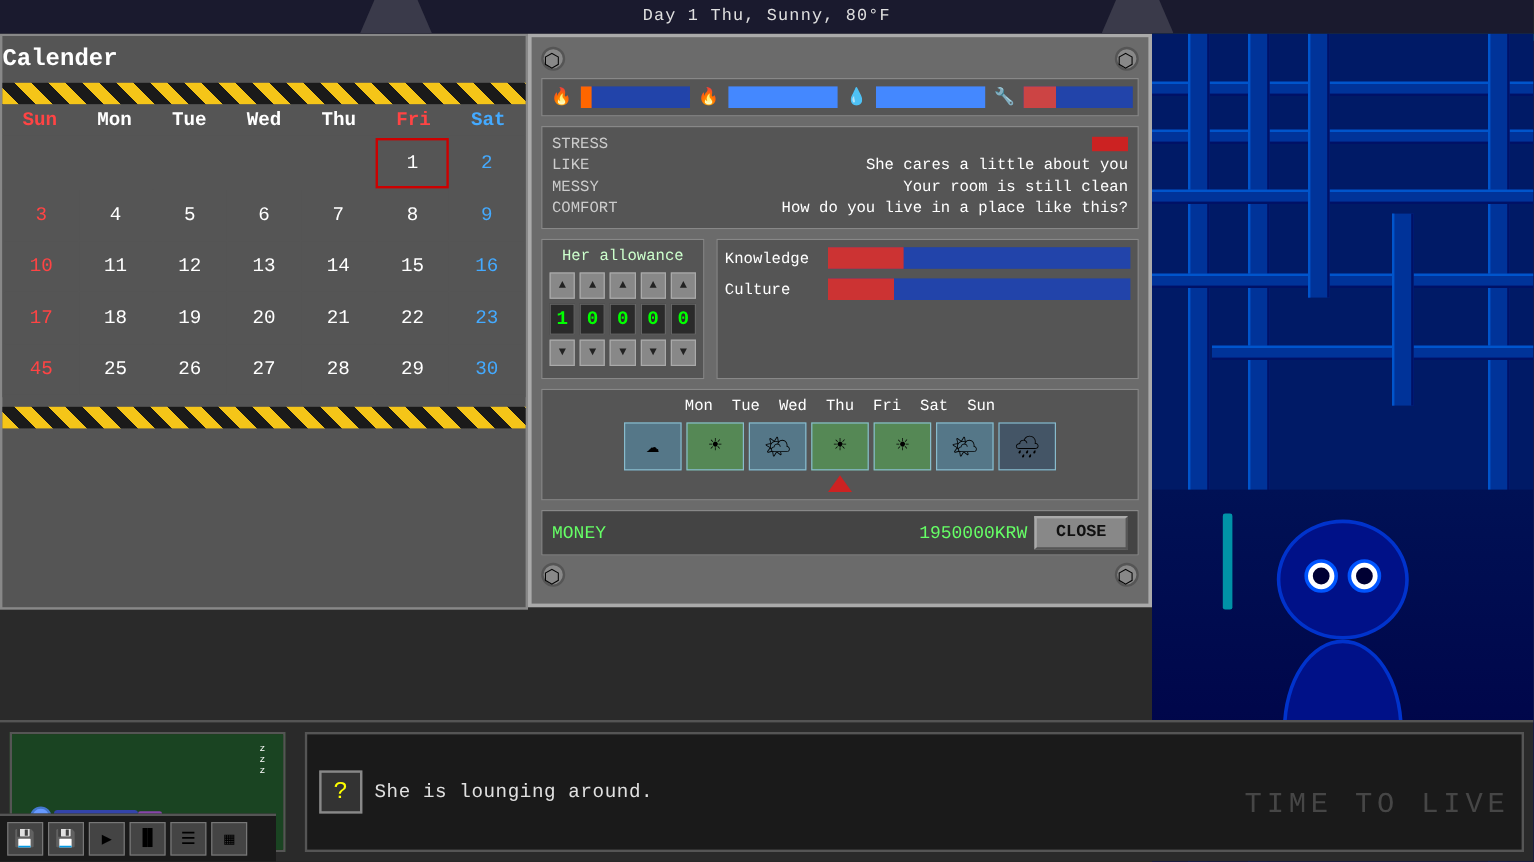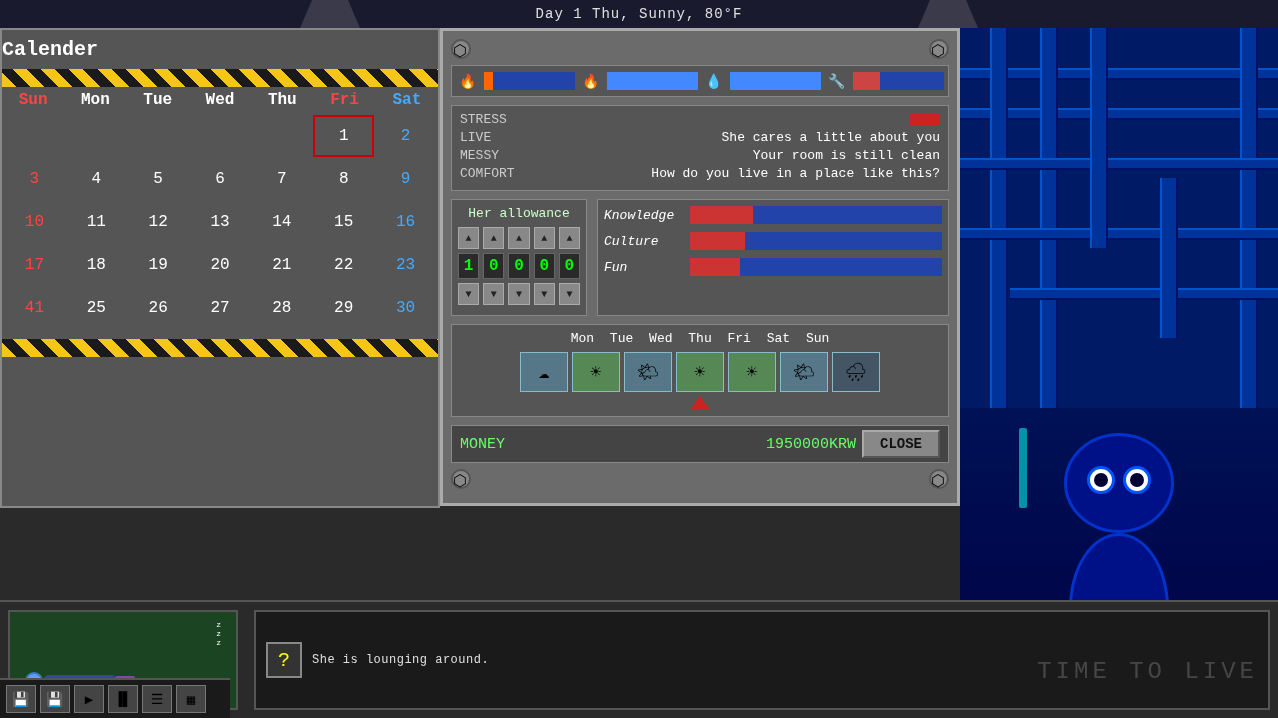--- a/index.html
+++ b/index.html
@@ -266,21 +266,20 @@
       flex: 1;
       background: #555;
       border: 1px solid #888;
       padding: 6px;
     }
     .attr-row {
       display: flex;
       align-items: center;
       margin-bottom: 8px;
       gap: 16px;
-      font-style: italic;
     }
     .attr-label {
       color: white;
       font-size: 13px;
       width: 70px;
     }
     .attr-bar-bg {
       flex: 1;
       height: 18px;
       background: #2244aa;
@@ -404,21 +403,21 @@
       border: 2px solid #888;
       display: flex;
       align-items: center;
       justify-content: center;
       color: #ffff00;
       font-size: 20px;
       flex-shrink: 0;
     }
     .msg-text {
       color: #e0e0e0;
-      font-size: 12px;
+      font-size: 16px;
       font-family: 'Courier New', monospace;
       letter-spacing: 0.5px;
     }
 
     
     #toolbar {
       position: absolute;
       bottom: 0;
       left: 0;
       width: 230px;
@@ -528,21 +527,21 @@
     <div class="cal-cell sat">16</div>
 
     <div class="cal-cell sun">17</div>
     <div class="cal-cell">18</div>
     <div class="cal-cell">19</div>
     <div class="cal-cell">20</div>
     <div class="cal-cell">21</div>
     <div class="cal-cell">22</div>
     <div class="cal-cell sat">23</div>
 
-    <div class="cal-cell sun">41</div>
+    <div class="cal-cell sun">45</div>
     <div class="cal-cell">25</div>
     <div class="cal-cell">26</div>
     <div class="cal-cell">27</div>
     <div class="cal-cell">28</div>
     <div class="cal-cell">29</div>
     <div class="cal-cell sat">30</div>
   </div>
   <div class="hazard-stripe" style="margin-top:8px"></div>
 </div>
 
@@ -612,21 +611,21 @@
   </div>
 
   <div id="status-text-section">
     <div class="status-row">
       <span class="status-label">STRESS</span>
       <span class="stress-bar">
         <span class="stress-fill"></span>
       </span>
     </div>
     <div class="status-row">
-      <span class="status-label">LIVE</span>
+      <span class="status-label">LIKE</span>
       <span class="status-value">She cares a little about you</span>
     </div>
     <div class="status-row">
       <span class="status-label">MESSY</span>
       <span class="status-value">Your room is still clean</span>
     </div>
     <div class="status-row">
       <span class="status-label">COMFORT</span>
       <span class="status-value">How do you live in a place like this?</span>
     </div>
@@ -664,26 +663,20 @@
         <div class="attr-bar-bg">
           <div class="attr-bar-fill" style="width:25%;"></div>
         </div>
       </div>
       <div class="attr-row">
         <span class="attr-label">Culture</span>
         <div class="attr-bar-bg">
           <div class="attr-bar-fill" style="width:22%;"></div>
         </div>
       </div>
-      <div class="attr-row">
-        <span class="attr-label">Fun</span>
-        <div class="attr-bar-bg">
-          <div class="attr-bar-fill" style="width:20%;"></div>
-        </div>
-      </div>
     </div>
   </div>
 
   <div id="weather-section">
     <div class="weather-days">
       <span>Mon</span>&nbsp;
       <span>Tue</span>&nbsp;
       <span>Wed</span>&nbsp;
       <span>Thu</span>&nbsp;
       <span>Fri</span>&nbsp;

